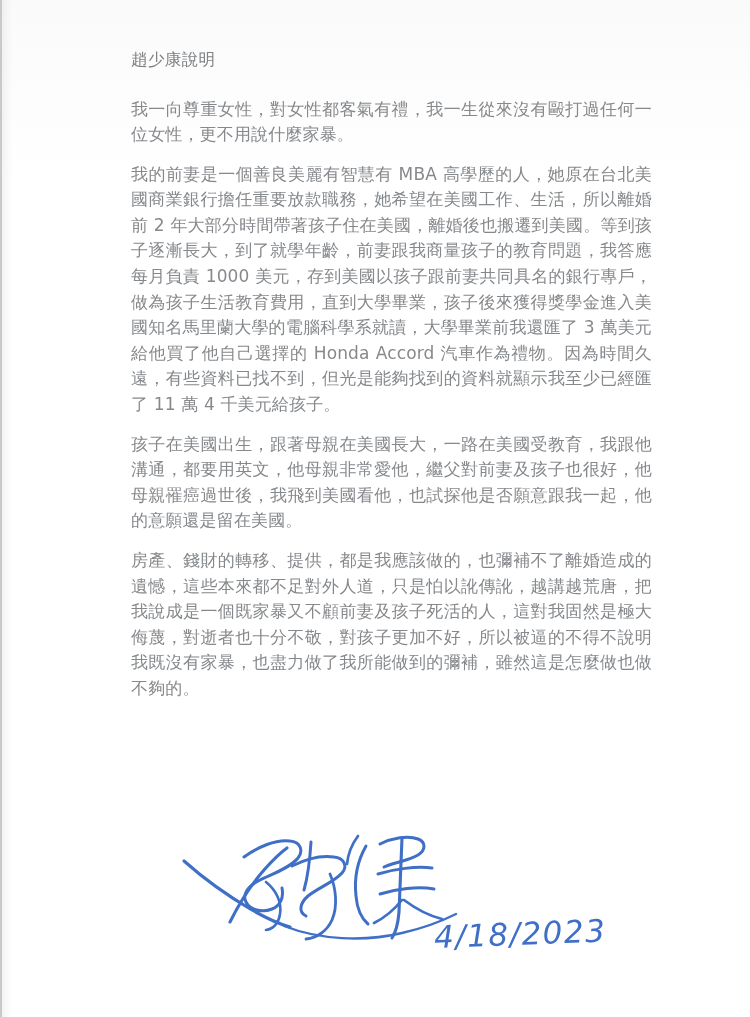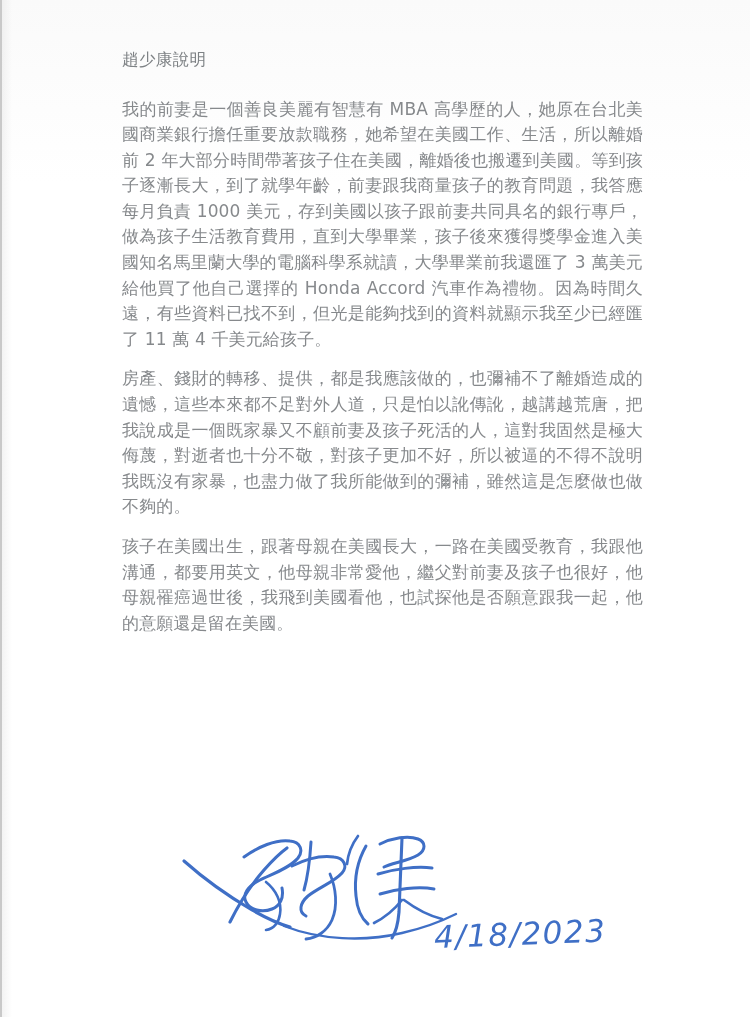--- a/index.html
+++ b/index.html
@@ -30,21 +30,21 @@
     position: absolute;
     inset: 0;
     pointer-events: none;
     background:
       linear-gradient(90deg, rgba(215,215,215,0.30) 0px, rgba(255,255,255,0) 10px),
       linear-gradient(180deg, rgba(250,250,250,1) 0%, rgba(255,255,255,1) 18%, rgba(255,255,255,1) 100%);
   }
 
   #letter-body {
     position: absolute;
-    left: 120px;
+    left: 129px;
     top: 47px;
     width: 521px;
   }
 
   .doc-title {
     font-size: 16.5px;
     line-height: 25.5px;
     color: #7e8285;
     letter-spacing: 0.4px;
     margin: 0 0 24px 0;
@@ -97,27 +97,28 @@
 <body>
 
 <div id="document-page">
 
   <div id="paper-texture"></div>
 
   <div id="letter-body">
 
     <h1 class="doc-title">趙少康說明</h1>
 
+    <p class="doc-paragraph">我一向尊重女性，對女性都客氣有禮，我一生從來沒有毆打過任何一位女性，更不用說什麼家暴。</p>
 
 
     <p class="doc-paragraph">我的前妻是一個善良美麗有智慧有 MBA 高學歷的人，她原在台北美國商業銀行擔任重要放款職務，她希望在美國工作、生活，所以離婚前 2 年大部分時間帶著孩子住在美國，離婚後也搬遷到美國。等到孩子逐漸長大，到了就學年齡，前妻跟我商量孩子的教育問題，我答應每月負責 1000 美元，存到美國以孩子跟前妻共同具名的銀行專戶，做為孩子生活教育費用，直到大學畢業，孩子後來獲得獎學金進入美國知名馬里蘭大學的電腦科學系就讀，大學畢業前我還匯了 3 萬美元給他買了他自己選擇的 Honda Accord 汽車作為禮物。因為時間久遠，有些資料已找不到，但光是能夠找到的資料就顯示我至少已經匯了 11 萬 4 千美元給孩子。</p>
 
+    <p class="doc-paragraph">孩子在美國出生，跟著母親在美國長大，一路在美國受教育，我跟他溝通，都要用英文，他母親非常愛他，繼父對前妻及孩子也很好，他母親罹癌過世後，我飛到美國看他，也試探他是否願意跟我一起，他的意願還是留在美國。</p>
+
     <p class="doc-paragraph">房產、錢財的轉移、提供，都是我應該做的，也彌補不了離婚造成的遺憾，這些本來都不足對外人道，只是怕以訛傳訛，越講越荒唐，把我說成是一個既家暴又不顧前妻及孩子死活的人，這對我固然是極大侮蔑，對逝者也十分不敬，對孩子更加不好，所以被逼的不得不說明我既沒有家暴，也盡力做了我所能做到的彌補，雖然這是怎麼做也做不夠的。</p>
-
-    <p class="doc-paragraph">孩子在美國出生，跟著母親在美國長大，一路在美國受教育，我跟他溝通，都要用英文，他母親非常愛他，繼父對前妻及孩子也很好，他母親罹癌過世後，我飛到美國看他，也試探他是否願意跟我一起，他的意願還是留在美國。</p>
 
   </div>
 
   <div id="signature-block">
 
     <div id="signature-mark">
       <svg width="290" height="115" viewBox="0 0 290 115" fill="none" xmlns="http://www.w3.org/2000/svg" aria-hidden="true">
         <g stroke="#3f6fc6" stroke-linecap="round" stroke-linejoin="round" fill="none">
 
           <path d="M4 31 C22 47 48 66 72 80 C86 88 99 94 110 97" stroke-width="3.1"></path>

